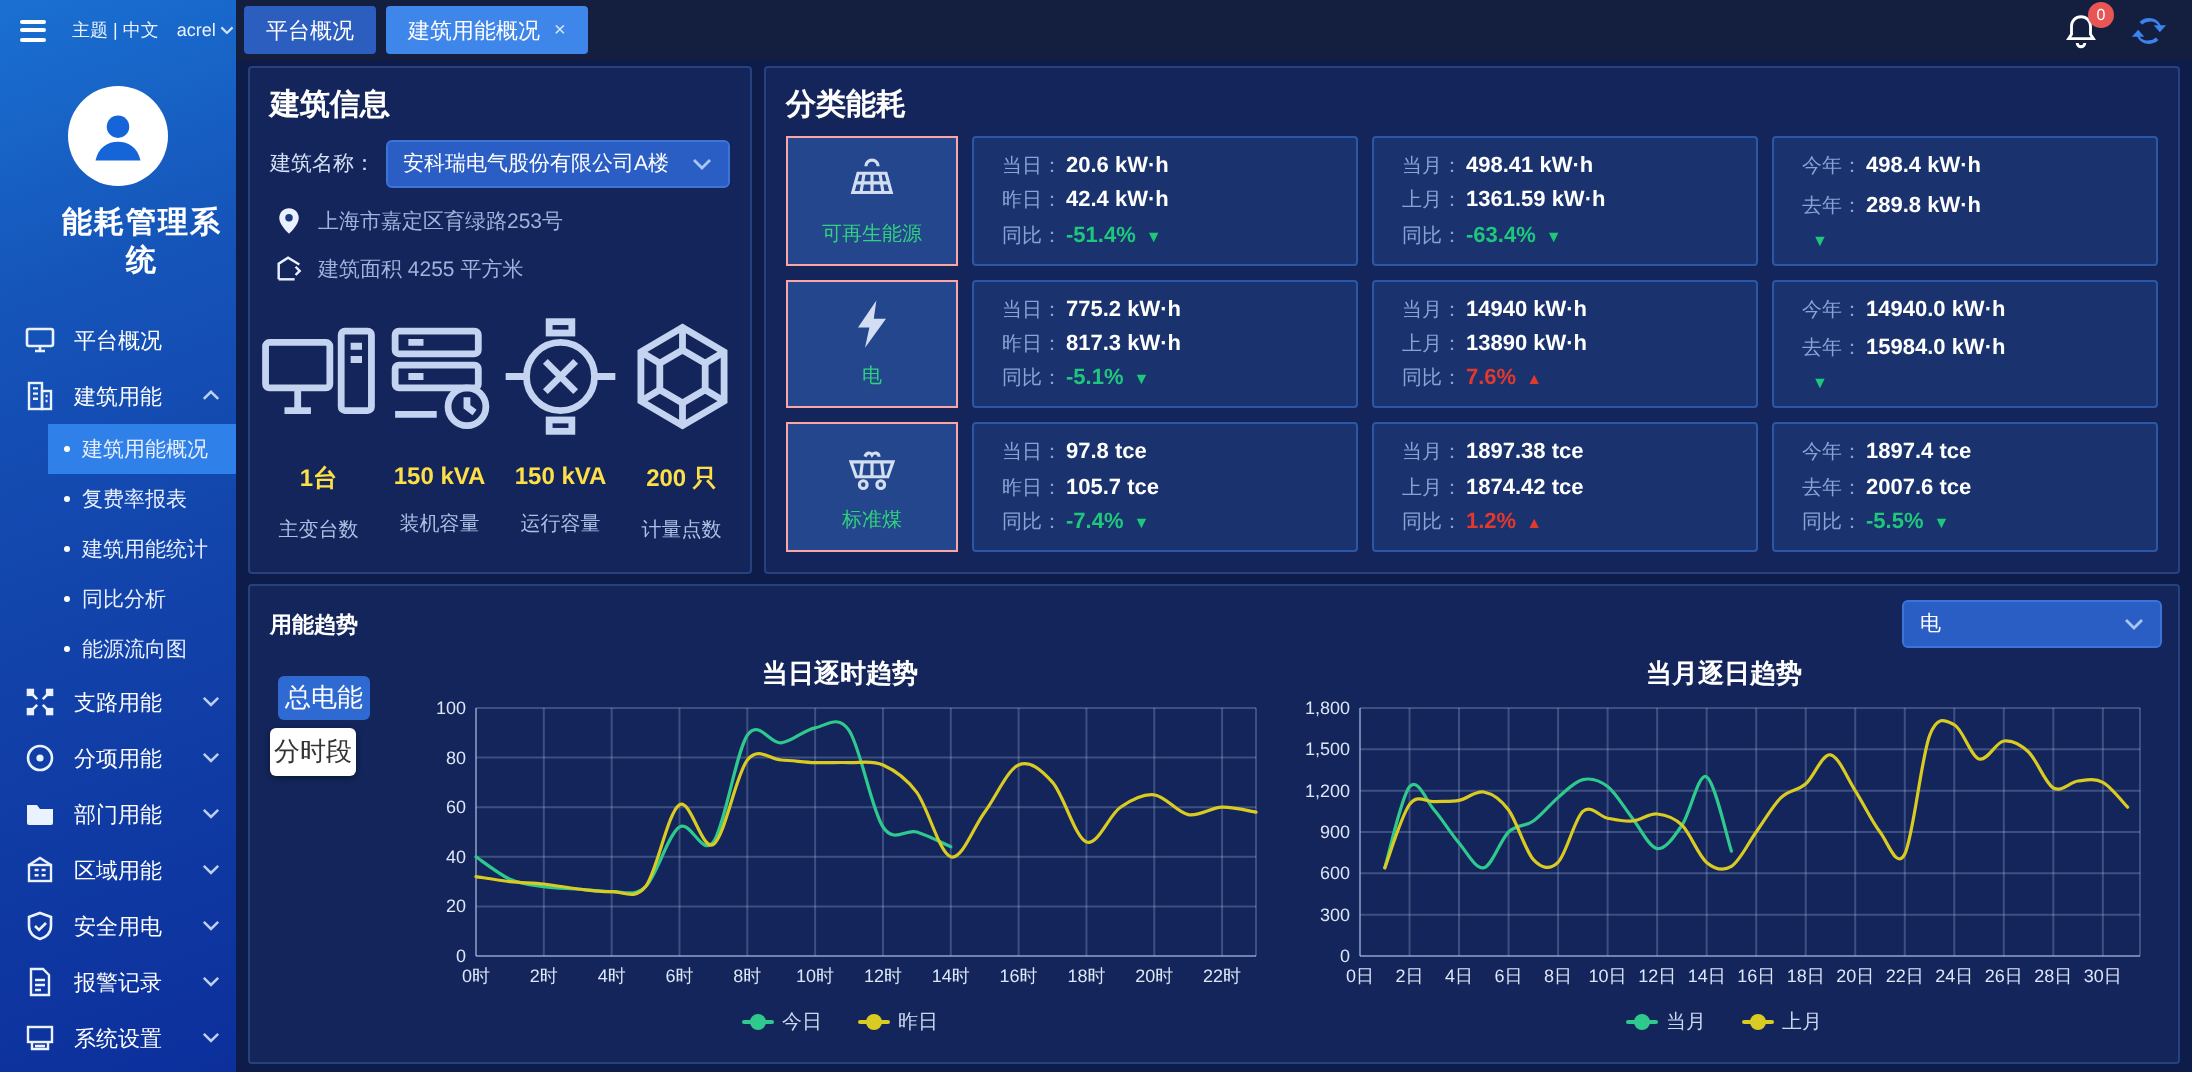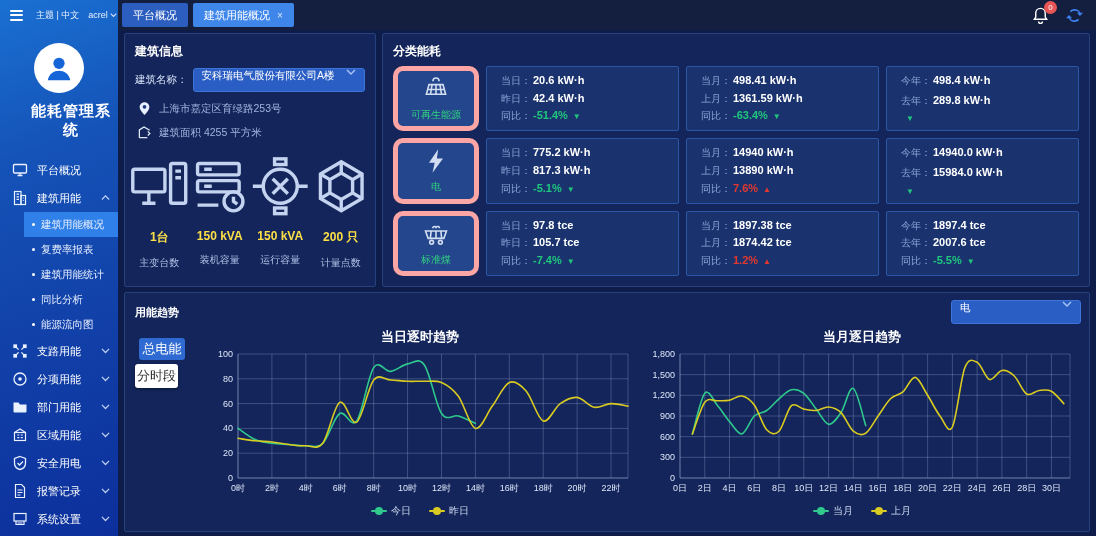--- a/index.html
+++ b/index.html
@@ -38,42 +38,42 @@
   .tab-close{margin-left:7px;font-size:10px;color:#d9e6fb;cursor:pointer;}
   .topbar-right{margin-left:auto;display:flex;align-items:center;gap:15px;}
   .bell{position:relative;color:#fff;width:19px;height:19px;cursor:pointer;}
   .badge{position:absolute;top:-5px;right:-7px;background:#e85555;color:#fff;font-size:8px;min-width:13px;
          height:13px;border-radius:7px;display:flex;align-items:center;justify-content:center;}
   .refresh{color:#3c82f0;width:19px;height:19px;cursor:pointer;}
 
   .content{flex:1;padding:3px 6px 4px;display:flex;flex-direction:column;gap:5px;min-height:0;}
   .row1{display:flex;gap:6px;height:254px;min-height:254px;}
   .panel{background:#13255a;border:1px solid #27407e;border-radius:2px;box-sizing:border-box;}
-  .panel-title{font-size:12px;font-weight:bold;color:#fff;padding:9px 10px 6px;}
+  .panel-title{font-size:15px;font-weight:bold;color:#fff;padding:9px 10px 6px;}
 
   
   .building-panel{flex:0 0 252px;width:252px;display:flex;flex-direction:column;}
   .bname-row{display:flex;align-items:center;padding:2px 10px 0;gap:5px;font-size:10.5px;color:#d6e2f8;}
   .select{height:24px;background:#2a5ec4;border:1px solid #3c74d8;border-radius:3px;display:flex;
-          padding:0 8px;color:#fff;font-size:10.5px;cursor:pointer;box-sizing:border-box;}
+          align-items:center;padding:0 8px;color:#fff;font-size:10.5px;cursor:pointer;box-sizing:border-box;}
   .select .sel-chev{margin-left:auto;width:10px;color:#a9c6f6;}
   .bname-row .select{flex:1;min-width:0;}
   .bname-row .sel-text{overflow:hidden;white-space:nowrap;text-overflow:ellipsis;}
   .info-line{display:flex;align-items:center;gap:7px;padding:9px 12px 0;font-size:10.5px;color:#9fb3dd;}
   .info-line .il-icon{width:15px;height:15px;color:#e9f0ff;flex:0 0 15px;}
   .stats{display:grid;grid-template-columns:repeat(4,1fr);margin-top:16px;padding:0 4px;text-align:center;}
   .stat .st-icon{width:36px;height:36px;margin:0 auto;color:#c3d3f0;}
   .stat .st-value{color:#fde047;font-weight:bold;font-size:12px;margin-top:12px;white-space:nowrap;}
   .stat .st-label{color:#aebfe4;font-size:10px;margin-top:10px;white-space:nowrap;}
 
   
   .category-panel{flex:1;display:flex;flex-direction:column;min-width:0;}
   .cat-grid{flex:1;display:grid;grid-template-columns:86px 1fr 1fr 1fr;grid-auto-rows:1fr;gap:7px;
             padding:0 10px 10px;min-height:0;}
-  .cat-icon-tile{background:#24468c;border:5px solid #fca5a5;border-radius:10px;display:flex;flex-direction:column;
+  .cat-icon-tile{background:#24468c;border:1px solid #fca5a5;border-radius:0;display:flex;flex-direction:column;
                  align-items:center;justify-content:center;gap:5px;cursor:pointer;}
   .cat-icon-tile .ci-icon{width:28px;height:28px;color:#d3def2;}
   .cat-icon-tile .ci-label{font-size:10px;color:#2fd27f;}
   .cat-cell{background:#1a336e;border:1px solid #2b57a8;border-radius:2px;padding:7px 14px;display:flex;
             flex-direction:column;justify-content:space-between;min-width:0;}
   .cc-line{display:flex;align-items:baseline;font-size:10px;color:#8aa3d6;white-space:nowrap;}
   .cc-value{color:#fff;font-weight:bold;font-size:11px;margin-left:2px;}
   .cc-value.down{color:#1fc77d;}
   .cc-value.up{color:#e3382e;}
   .cc-arrow{font-size:8px;margin-left:5px;}

